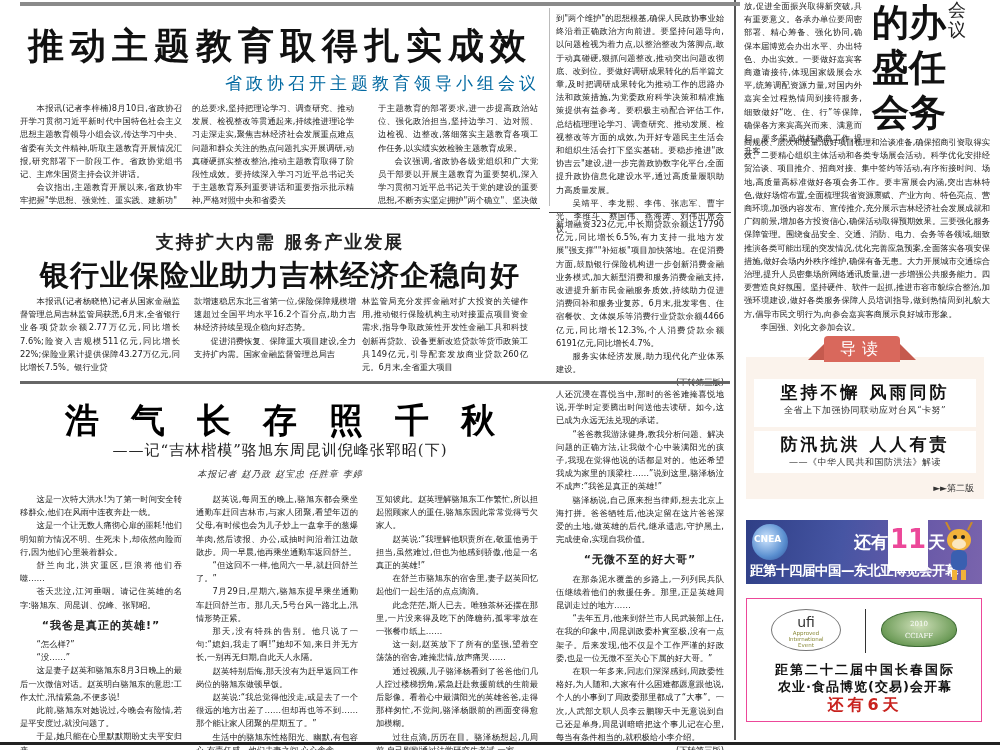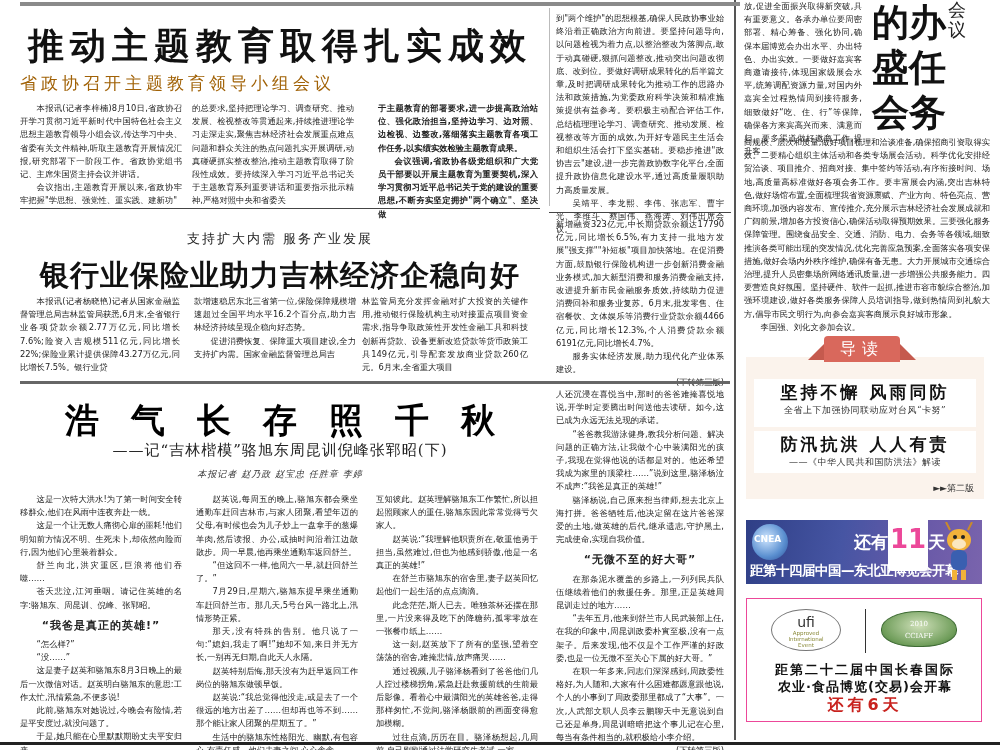--- a/index.html
+++ b/index.html
@@ -9,40 +9,40 @@
   .page { position: absolute; left: 0; top: 0; width: 1000px; height: 750px; }
 
   
   .vsep { position: absolute; left: 734px; top: 0; width: 2px; height: 740px; background: #555; }
   .bottom-rule { position: absolute; left: 0; top: 742px; width: 1000px; height: 3px; background: #222; }
 
   
   .a1-toprule { position: absolute; left: 20px; top: 2px; width: 720px; height: 4px; background: #8a8a8a; }
   .a1-title { position: absolute; left: 20px; top: 22px; width: 520px; text-align: center;
     font-family: "DejaVu Serif", serif; font-weight: bold; font-size: 36px; letter-spacing: 6px; color: #111; }
-  .a1-sub { position: absolute; left: 20px; top: 72px; width: 520px; text-align: left;
-    font-size: 17px; letter-spacing: 4px; color: #a16207; }
+  .a1-sub { position: absolute; left: 20px; top: 72px; width: 520px; text-align: right;
+    font-size: 17px; letter-spacing: 4px; color: #0369a1; }
   .col { position: absolute; font-family: "DejaVu Sans", "Liberation Sans", sans-serif;
     font-size: 8.3px; line-height: 13.2px; color: #222; text-align: justify; }
   .col p { text-indent: 2em; }
   .col p.noind { text-indent: 0; }
   .col .sect { text-align: center; text-indent: 0; font-size: 11px; font-weight: bold; margin: 7px 0 6px; letter-spacing: 1px; }
   .col .cont { text-align: right; text-indent: 0; }
 
   .a1-c1 { left: 20px; top: 102px; width: 162px; }
   .a1-c2 { left: 192px; top: 102px; width: 162px; }
-  .a1-c3 { left: 378px; top: 102px; width: 160px; font-weight: bold; }
+  .a1-c3 { left: 378px; top: 102px; width: 160px; }
   .a1-c4 { left: 556px; top: 12px; width: 168px; }
   .a1-hrule { position: absolute; left: 20px; top: 208px; width: 520px; height: 1px; background: #444; }
   .a1-vrule { position: absolute; left: 549px; top: 8px; width: 1px; height: 198px; background: #bbb; }
   .a2-rule { position: absolute; left: 549px; top: 212px; width: 182px; height: 1px; background: #444; }
 
   
   .a2-kicker { position: absolute; left: 20px; top: 230px; width: 520px; text-align: center;
-    font-size: 13px; letter-spacing: 2px; color: #222; }
+    font-size: 18px; letter-spacing: 2px; color: #222; font-weight: bold; }
   .a2-title { position: absolute; left: 20px; top: 256px; width: 520px; text-align: center;
     font-weight: bold; font-size: 29px; letter-spacing: 1px; color: #111; }
   .a2-c1 { left: 20px; top: 295px; width: 160px; }
   .a2-c2 { left: 194px; top: 295px; width: 162px; }
   .a2-c3 { left: 362px; top: 295px; width: 166px; }
   .a2-c4 { left: 556px; top: 218px; width: 168px; }
 
   .a3-toprule { position: absolute; left: 20px; top: 381px; width: 710px; height: 3px; background: #666; }
 
   

